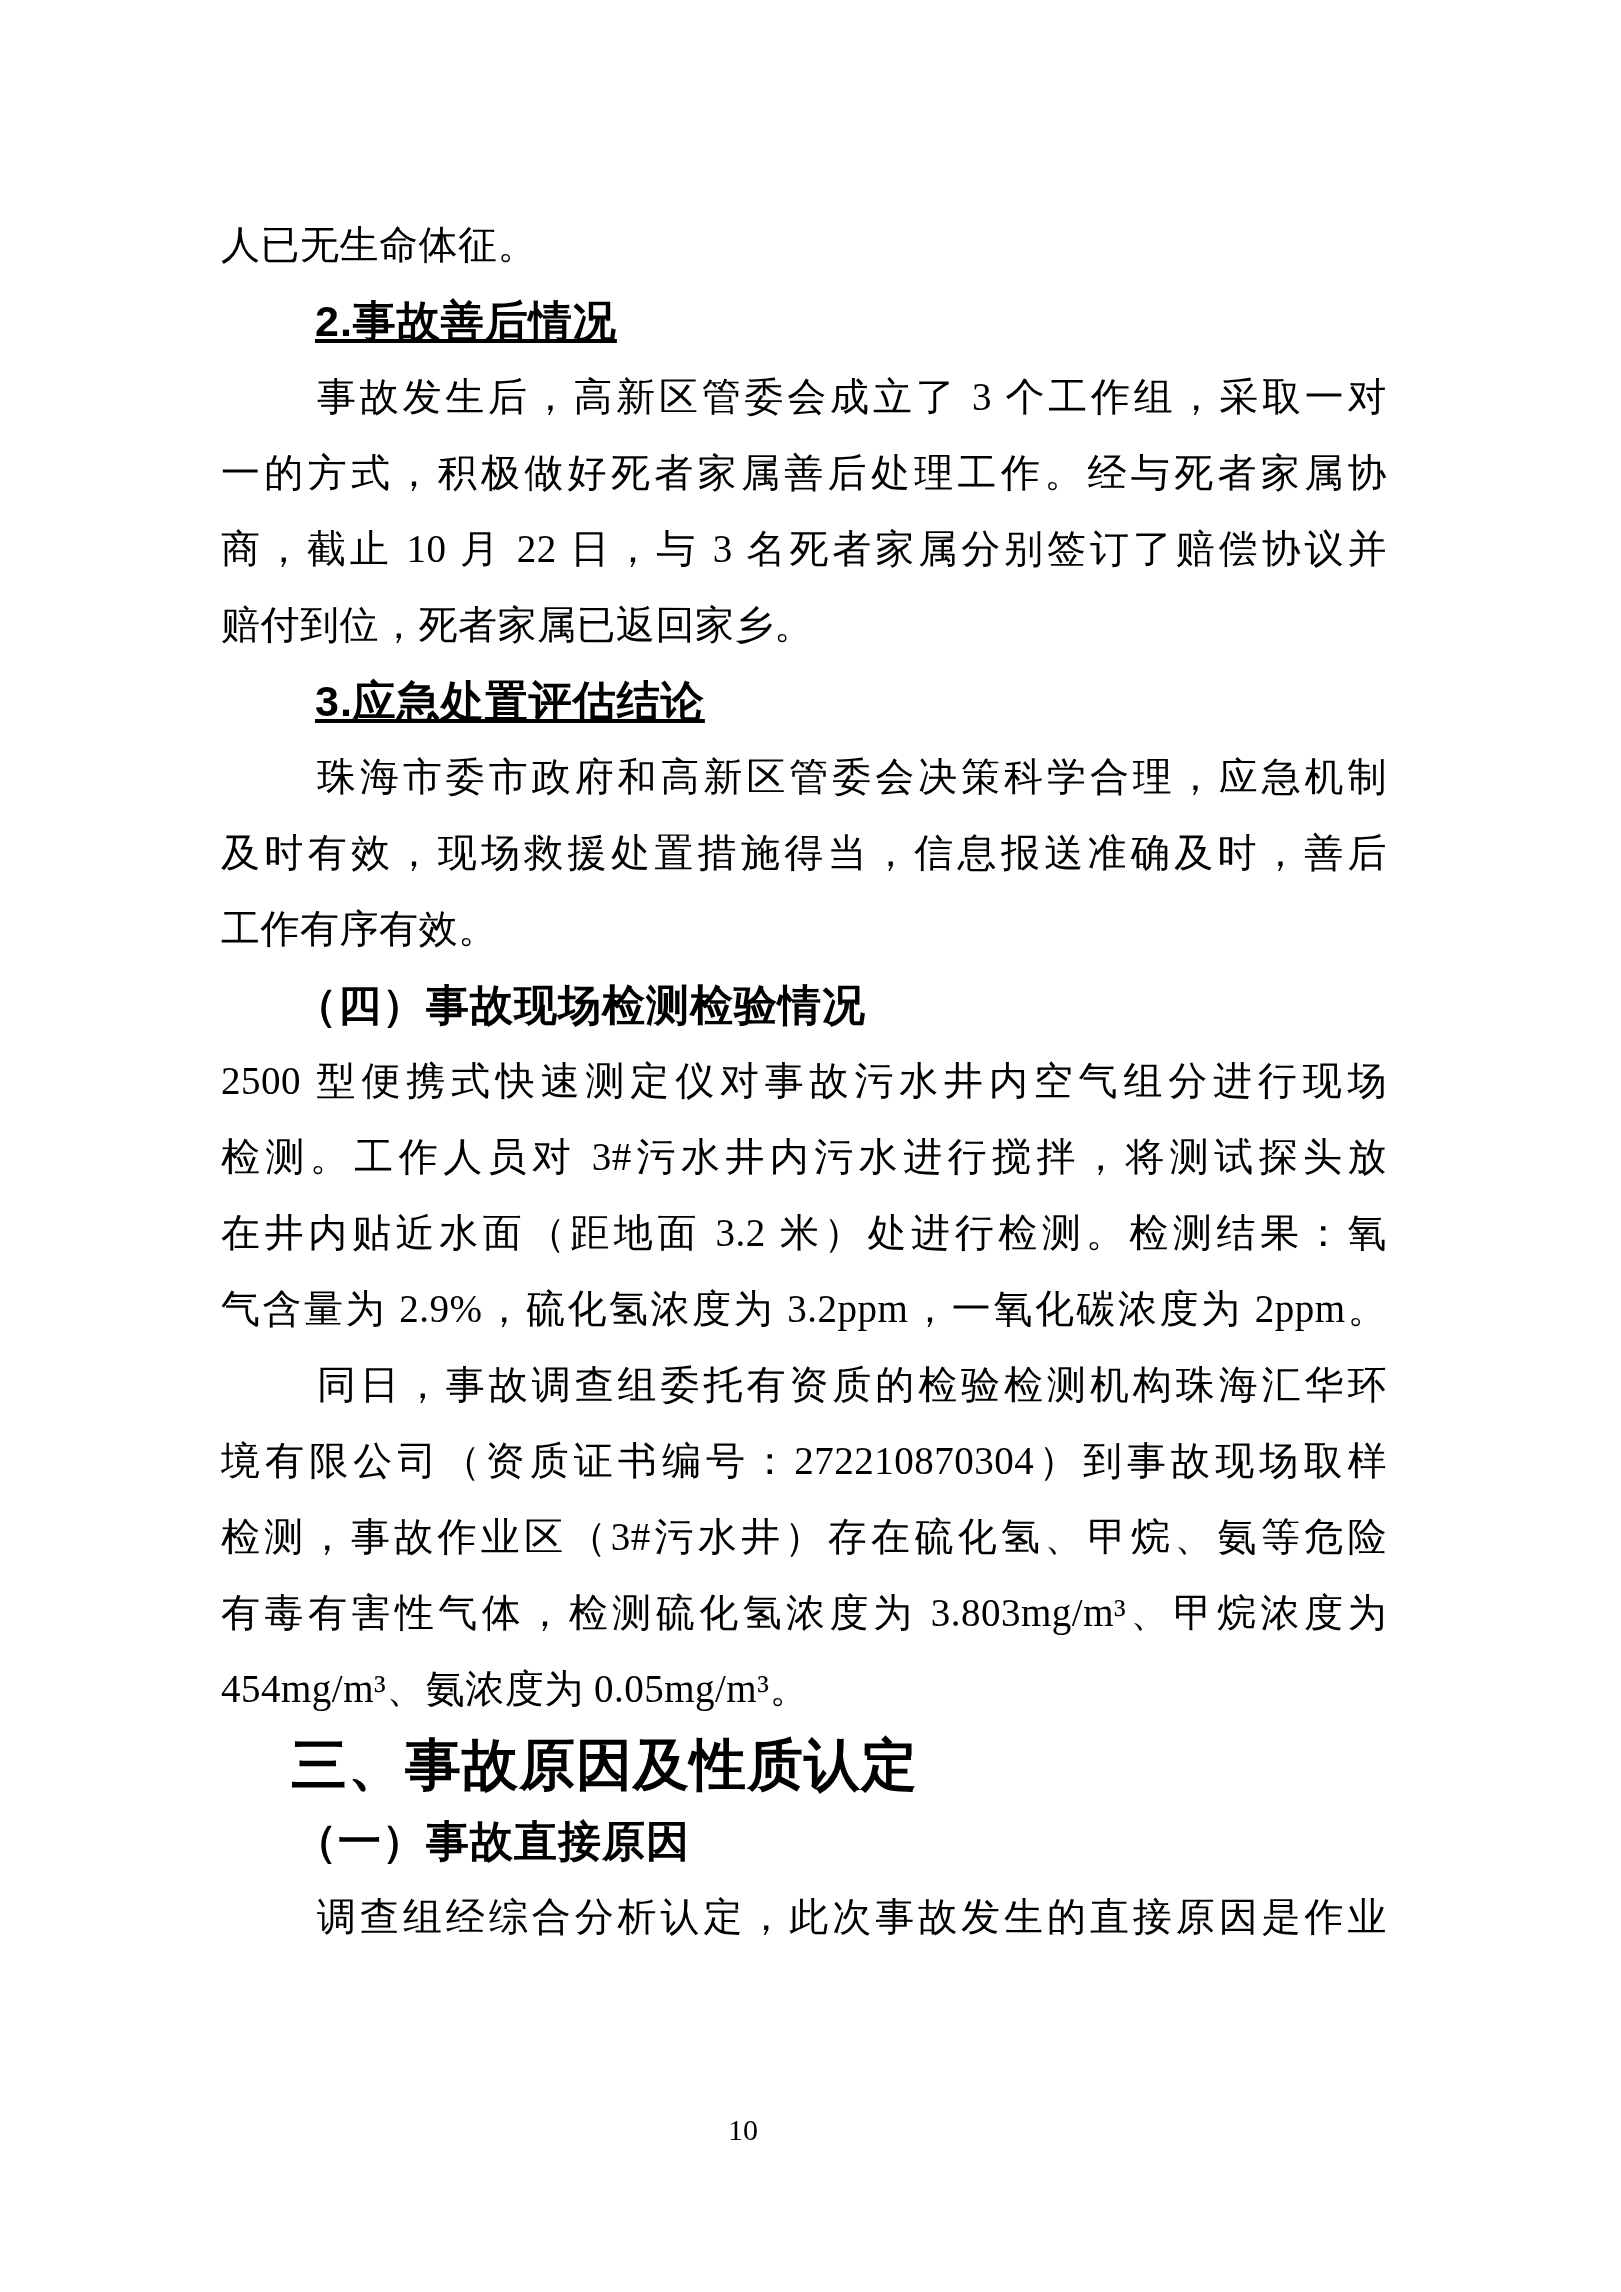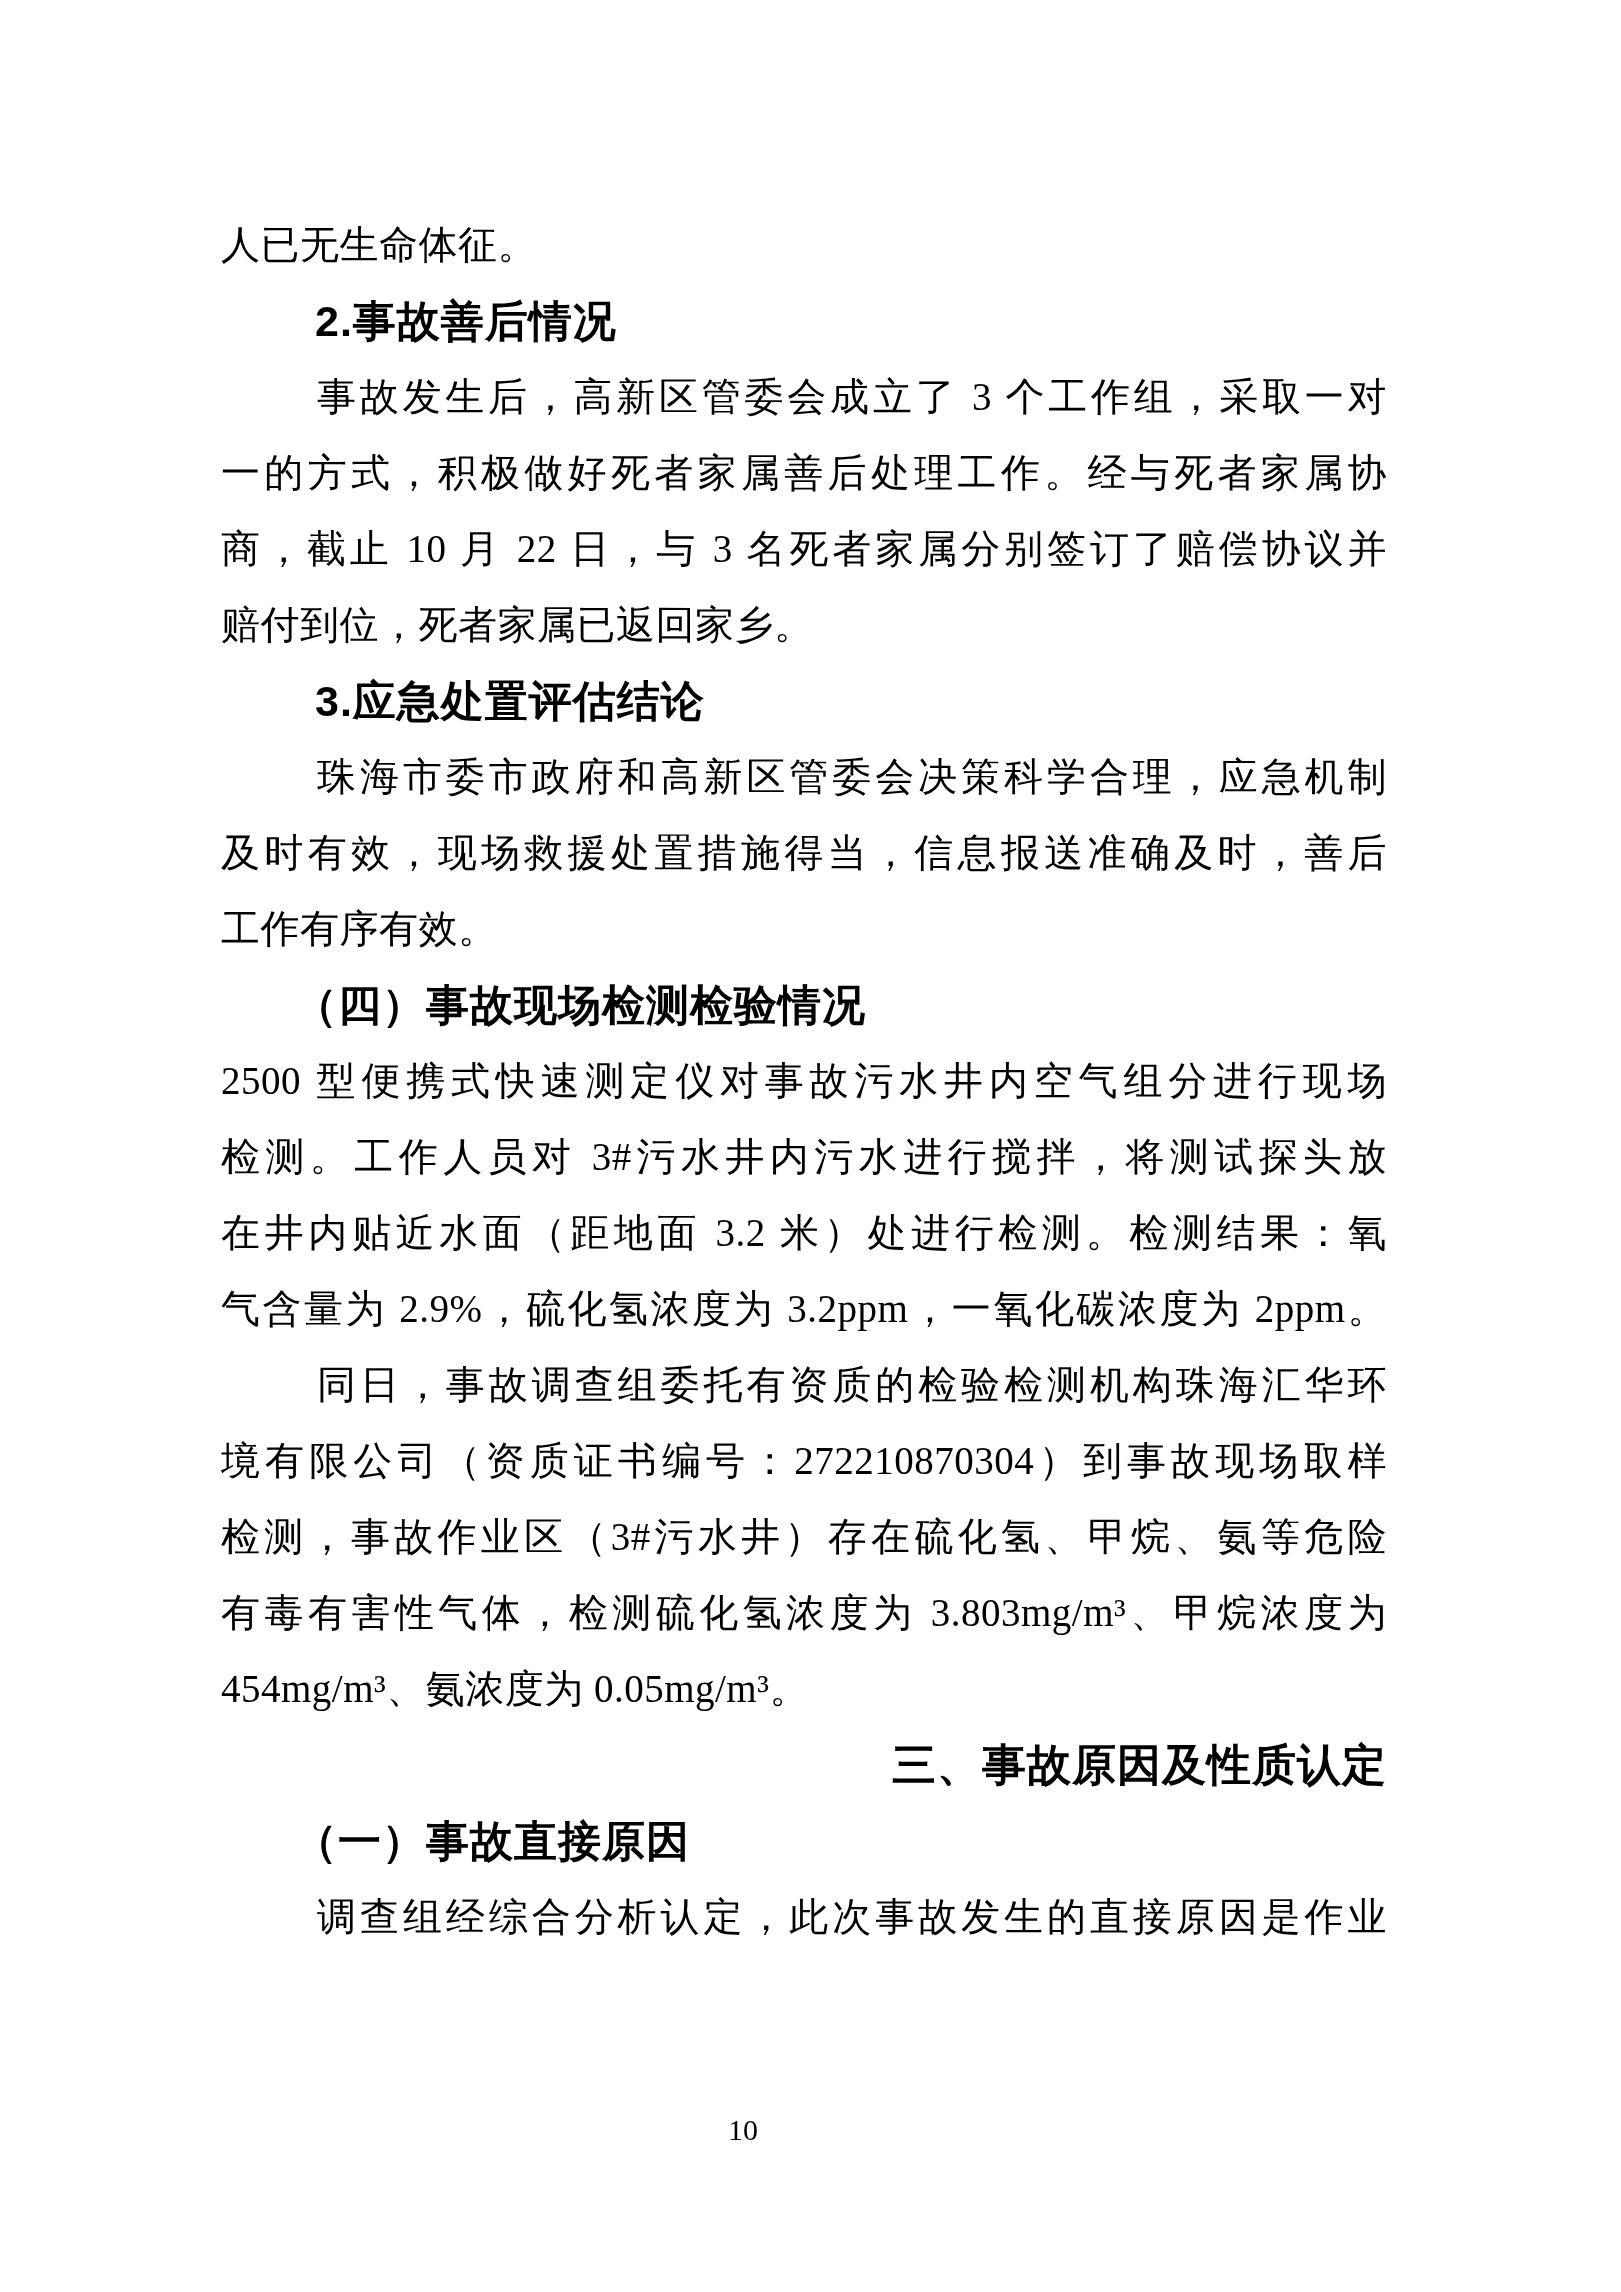--- a/index.html
+++ b/index.html
@@ -31,23 +31,23 @@
   }
   
   .ind{ text-indent:96px; }
   
   .h{
     font-family:"Liberation Sans","DejaVu Sans",sans-serif;
     font-weight:700;
     font-size:43px;
     letter-spacing:1px;
   }
-  .h-num{   text-indent:94px; }
+  .h-num{   text-indent:94px;text-decoration:underline; }
   .h-paren{ text-indent:73px; }
-  .h-sec{   text-indent:70px; font-size:44px;text-align:right; }
+  .h-sec{   text-indent:70px; font-size:56px; }
   .pagenum{
     position:absolute;
     top:2113px;left:0;width:100%;
     text-align:center;
     font-size:30px;
     line-height:33px;
     font-family:"Liberation Serif","DejaVu Serif",serif;
   }
 </style>
 </head>

